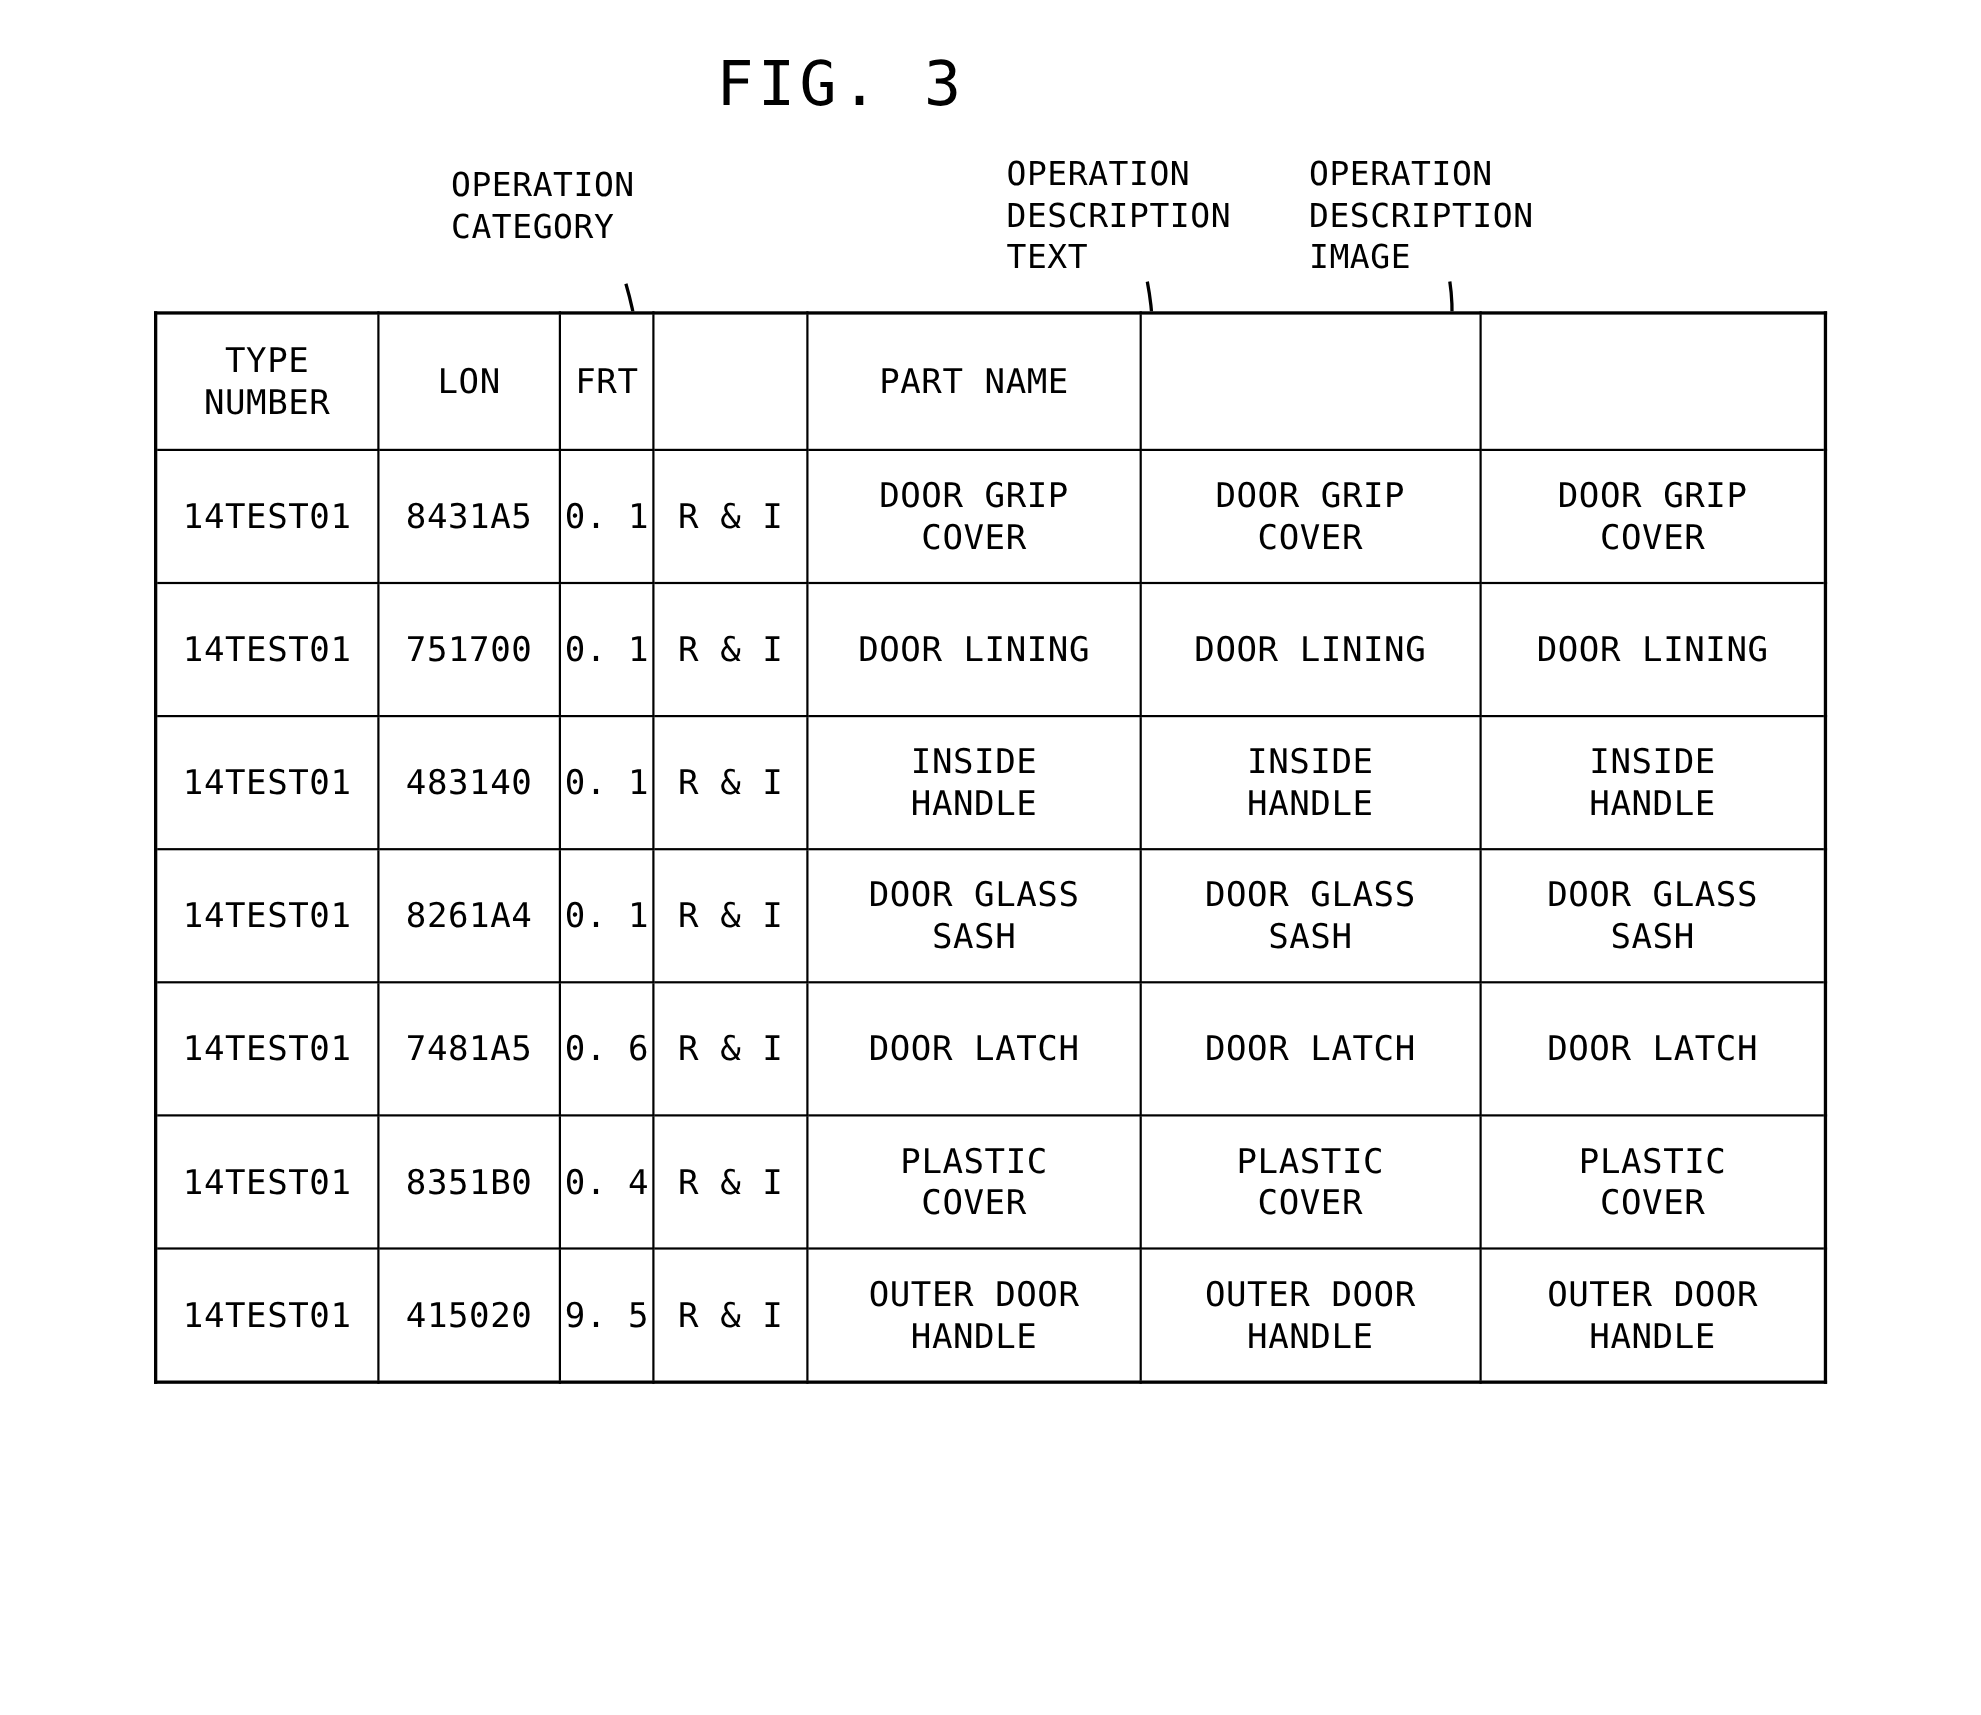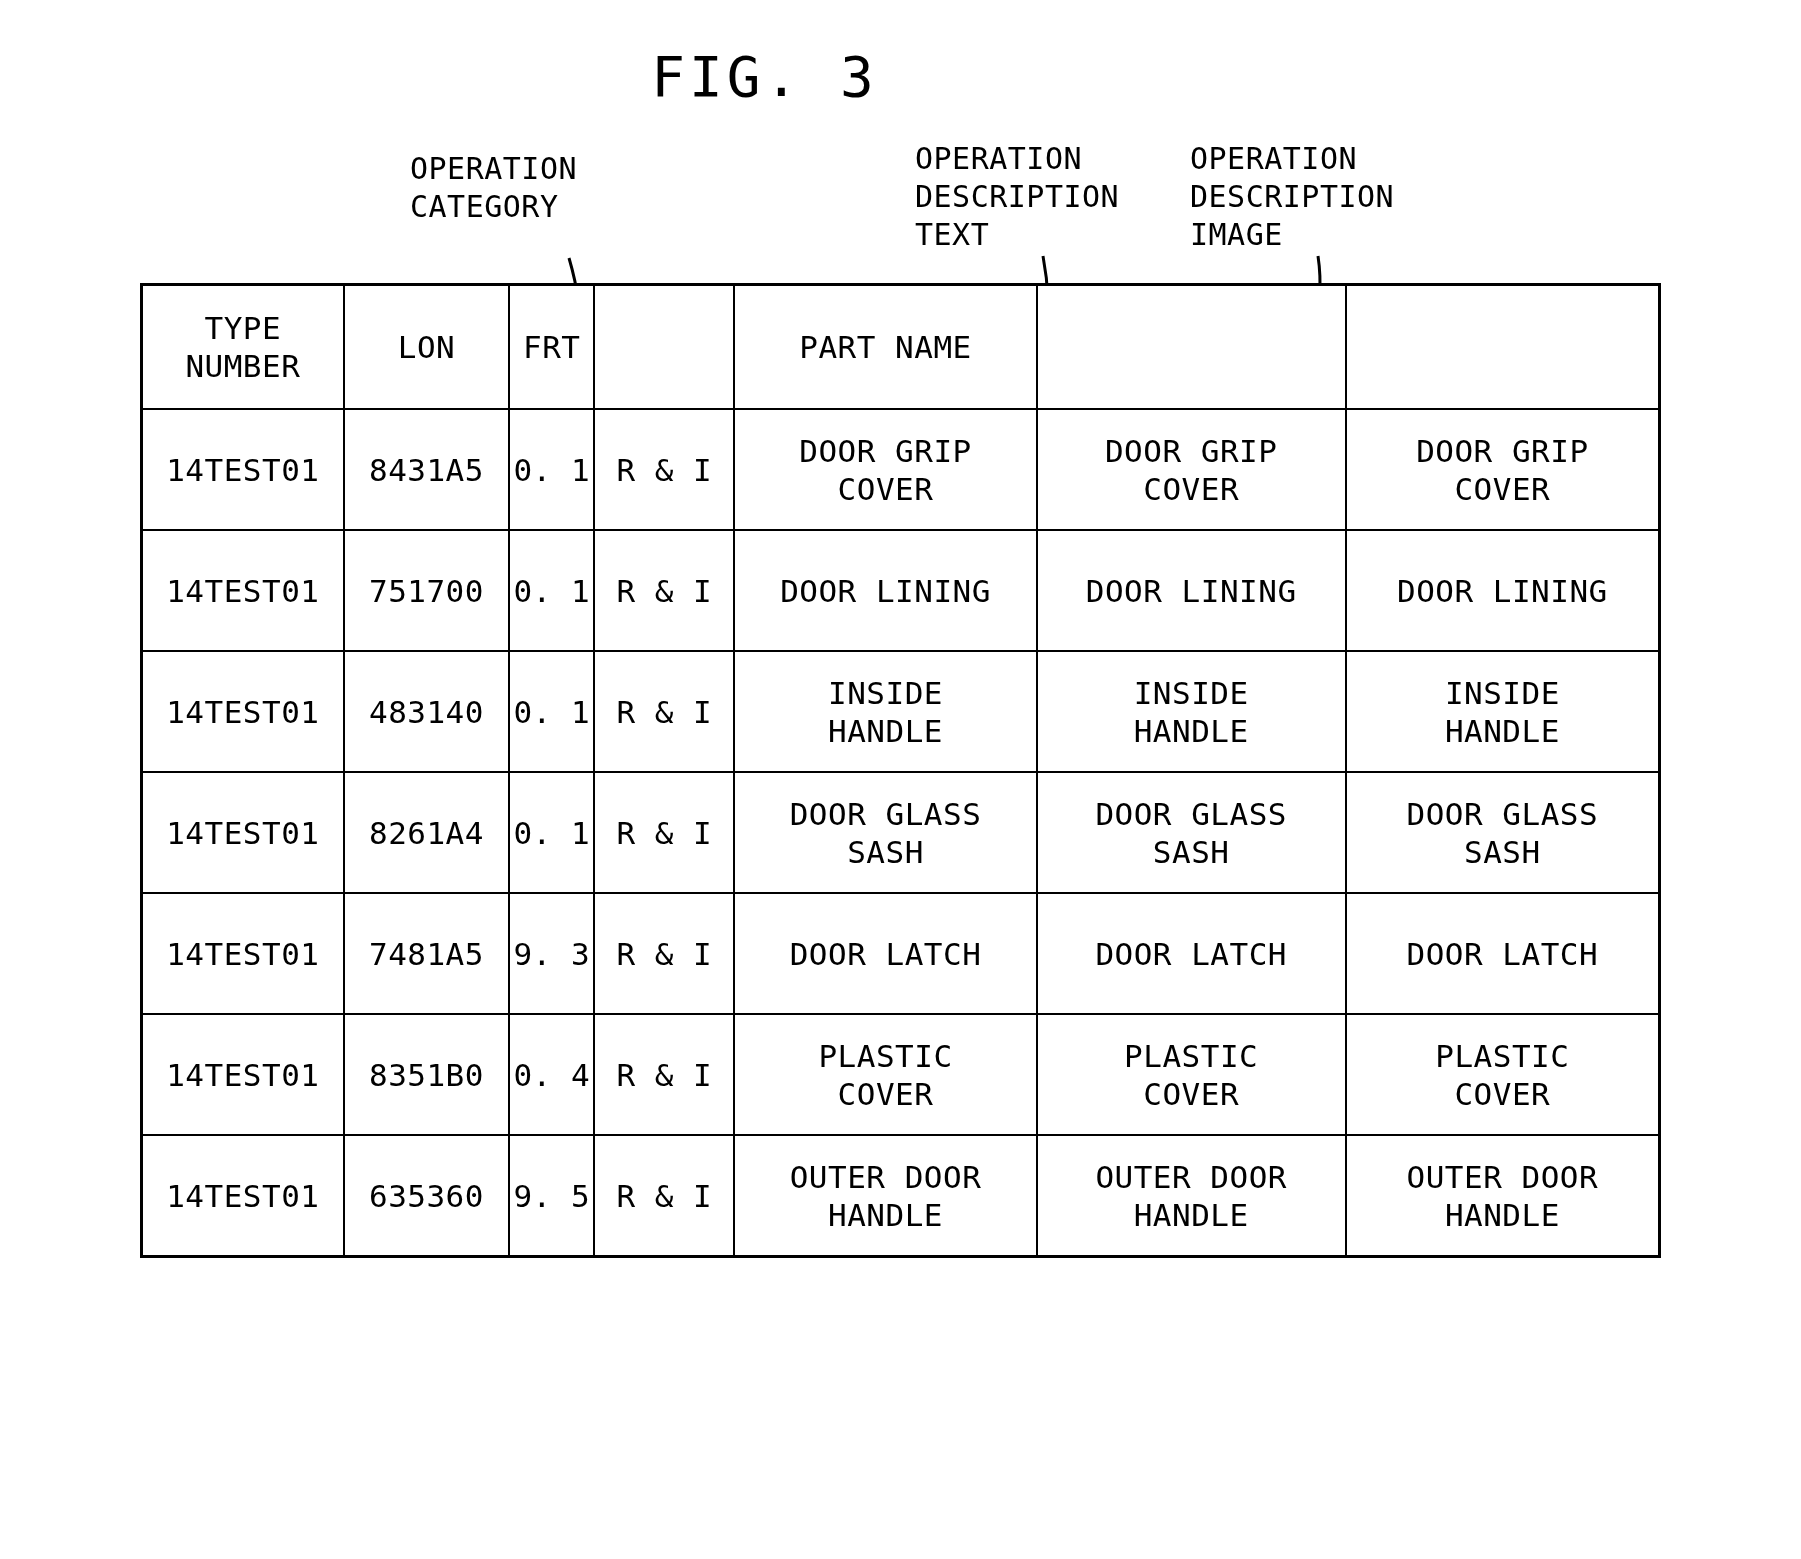--- a/index.html
+++ b/index.html
@@ -181,21 +181,21 @@
 SASH</td>
         <td>DOOR GLASS
 SASH</td>
         <td>DOOR GLASS
 SASH</td>
       </tr>
 
       <tr class="data-row">
         <td>14TEST01</td>
         <td>7481A5</td>
-        <td>9. 3</td>
+        <td>0. 6</td>
         <td>R &amp; I</td>
         <td>DOOR LATCH</td>
         <td>DOOR LATCH</td>
         <td>DOOR LATCH</td>
       </tr>
 
       <tr class="data-row">
         <td>14TEST01</td>
         <td>8351B0</td>
         <td>0. 4</td>
@@ -203,21 +203,21 @@
         <td>PLASTIC
 COVER</td>
         <td>PLASTIC
 COVER</td>
         <td>PLASTIC
 COVER</td>
       </tr>
 
       <tr class="data-row">
         <td>14TEST01</td>
-        <td>635360</td>
+        <td>415020</td>
         <td>9. 5</td>
         <td>R &amp; I</td>
         <td>OUTER DOOR
 HANDLE</td>
         <td>OUTER DOOR
 HANDLE</td>
         <td>OUTER DOOR
 HANDLE</td>
       </tr>
     </tbody>

